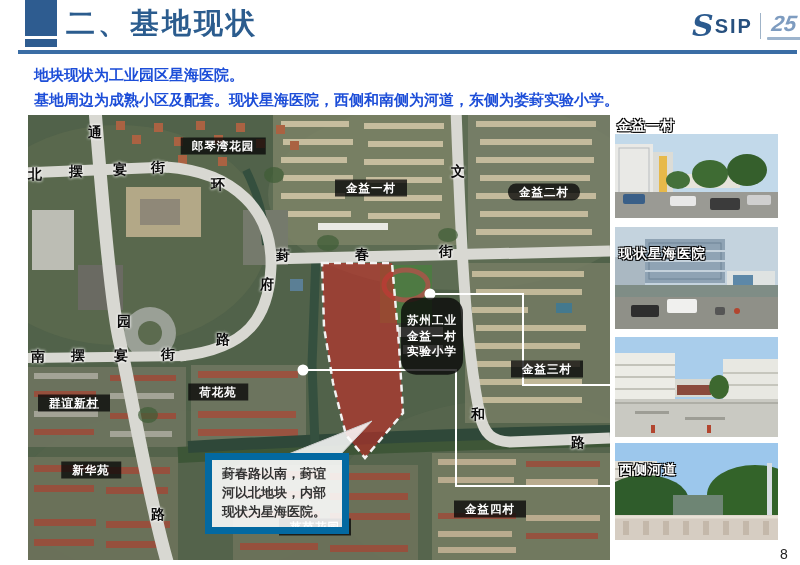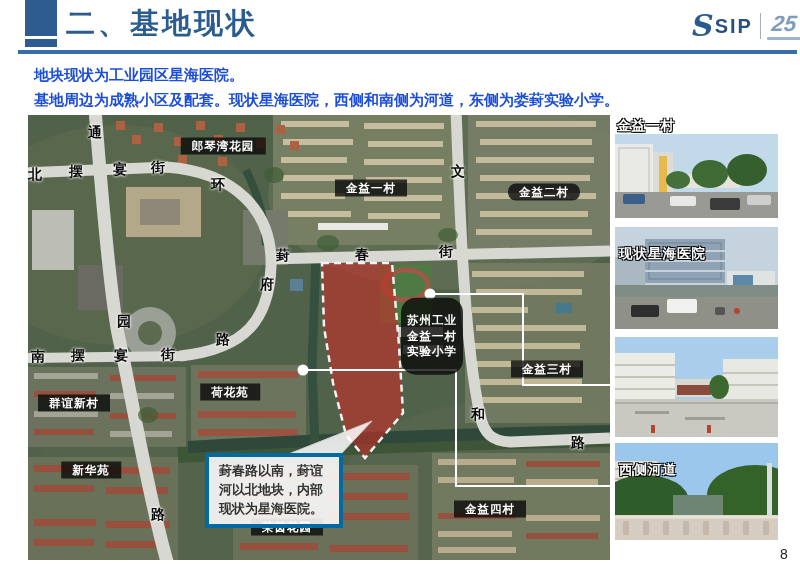--- a/index.html
+++ b/index.html
@@ -37,21 +37,21 @@
     text-shadow:0 0 3px rgba(255,255,255,.95),0 0 3px rgba(255,255,255,.9);
   }
   .area-label{
     position:absolute;transform:translate(-50%,-50%);
     background:rgba(8,8,8,.78);color:#fff;font-size:11.5px;font-weight:bold;
     padding:1px 11px;white-space:nowrap;letter-spacing:1px;
   }
   .area-label.school{text-align:center;line-height:1.35;padding:15px 6px;letter-spacing:1px;border-radius:15px;}
   .callout{
     position:absolute;left:177px;top:338px;width:110px;
-    background:rgba(255,255,255,.88);border:4px solid #0369a1;
+    background:rgba(255,255,255,.88);border:7px solid #0369a1;
     padding:5px 10px;font-size:13px;line-height:1.45;font-weight:bold;color:#333;
   }
   
   .photo{position:absolute;left:615px;width:163px;margin:0;}
   .photo svg{display:block;}
   .photo-cap{
     position:absolute;left:4px;top:18px;color:#fff;font-size:13.5px;font-weight:bold;letter-spacing:1px;
     text-shadow:-1px -1px 0 #000,1px -1px 0 #000,-1px 1px 0 #000,1px 1px 0 #000;
     white-space:nowrap;
   }
@@ -281,25 +281,25 @@
       <span class="road-char" style="left: 140px; top: 240px;">街</span>
       <span class="road-char" style="left: 450px; top: 300px;">和</span>
       <span class="road-char" style="left: 550px; top: 328px;">路</span>
       <span class="road-char" style="left: 130px; top: 400px;">路</span>
     </div>
   <div class="map-layer" id="area-labels">
       <span class="area-label" style="left: 195px; top: 31px;">郎琴湾花园</span>
       <span class="area-label" style="left: 343px; top: 73px;">金益一村</span>
       <span class="area-label" style="left: 516px; top: 77px; border-radius: 8px;">金益二村</span>
       <span class="area-label" style="left: 519px; top: 213px; margin-top: 41px;">金益三村</span>
-      <span class="area-label" style="left: 46px; top: 288px;">群谊新村</span>
-      <span class="area-label" style="left: 202px; top: 277px;">荷花苑</span>
+      <span class="area-label" style="left: 46px; top: 288px; text-decoration: underline;">群谊新村</span>
+      <span class="area-label" style="left: 190px; top: 277px;">荷花苑</span>
       <span class="area-label" style="left: 63px; top: 355px;">新华苑</span>
       <span class="area-label" style="left: 462px; top: 394px;">金益四村</span>
-      <span class="area-label" style="left: 259px; top: 412px;">莱茵花园</span>
+      <span class="area-label" style="left: 287px; top: 412px;">莱茵花园</span>
     </div>
 
   <div class="area-label school" style="left:404px;top:221px">
     <div>苏州工业</div>
     <div>金益一村</div>
     <div>实验小学</div>
   </div>
 
   <div class="callout">葑春路以南，葑谊河以北地块，内部现状为星海医院。</div>
 </div>

